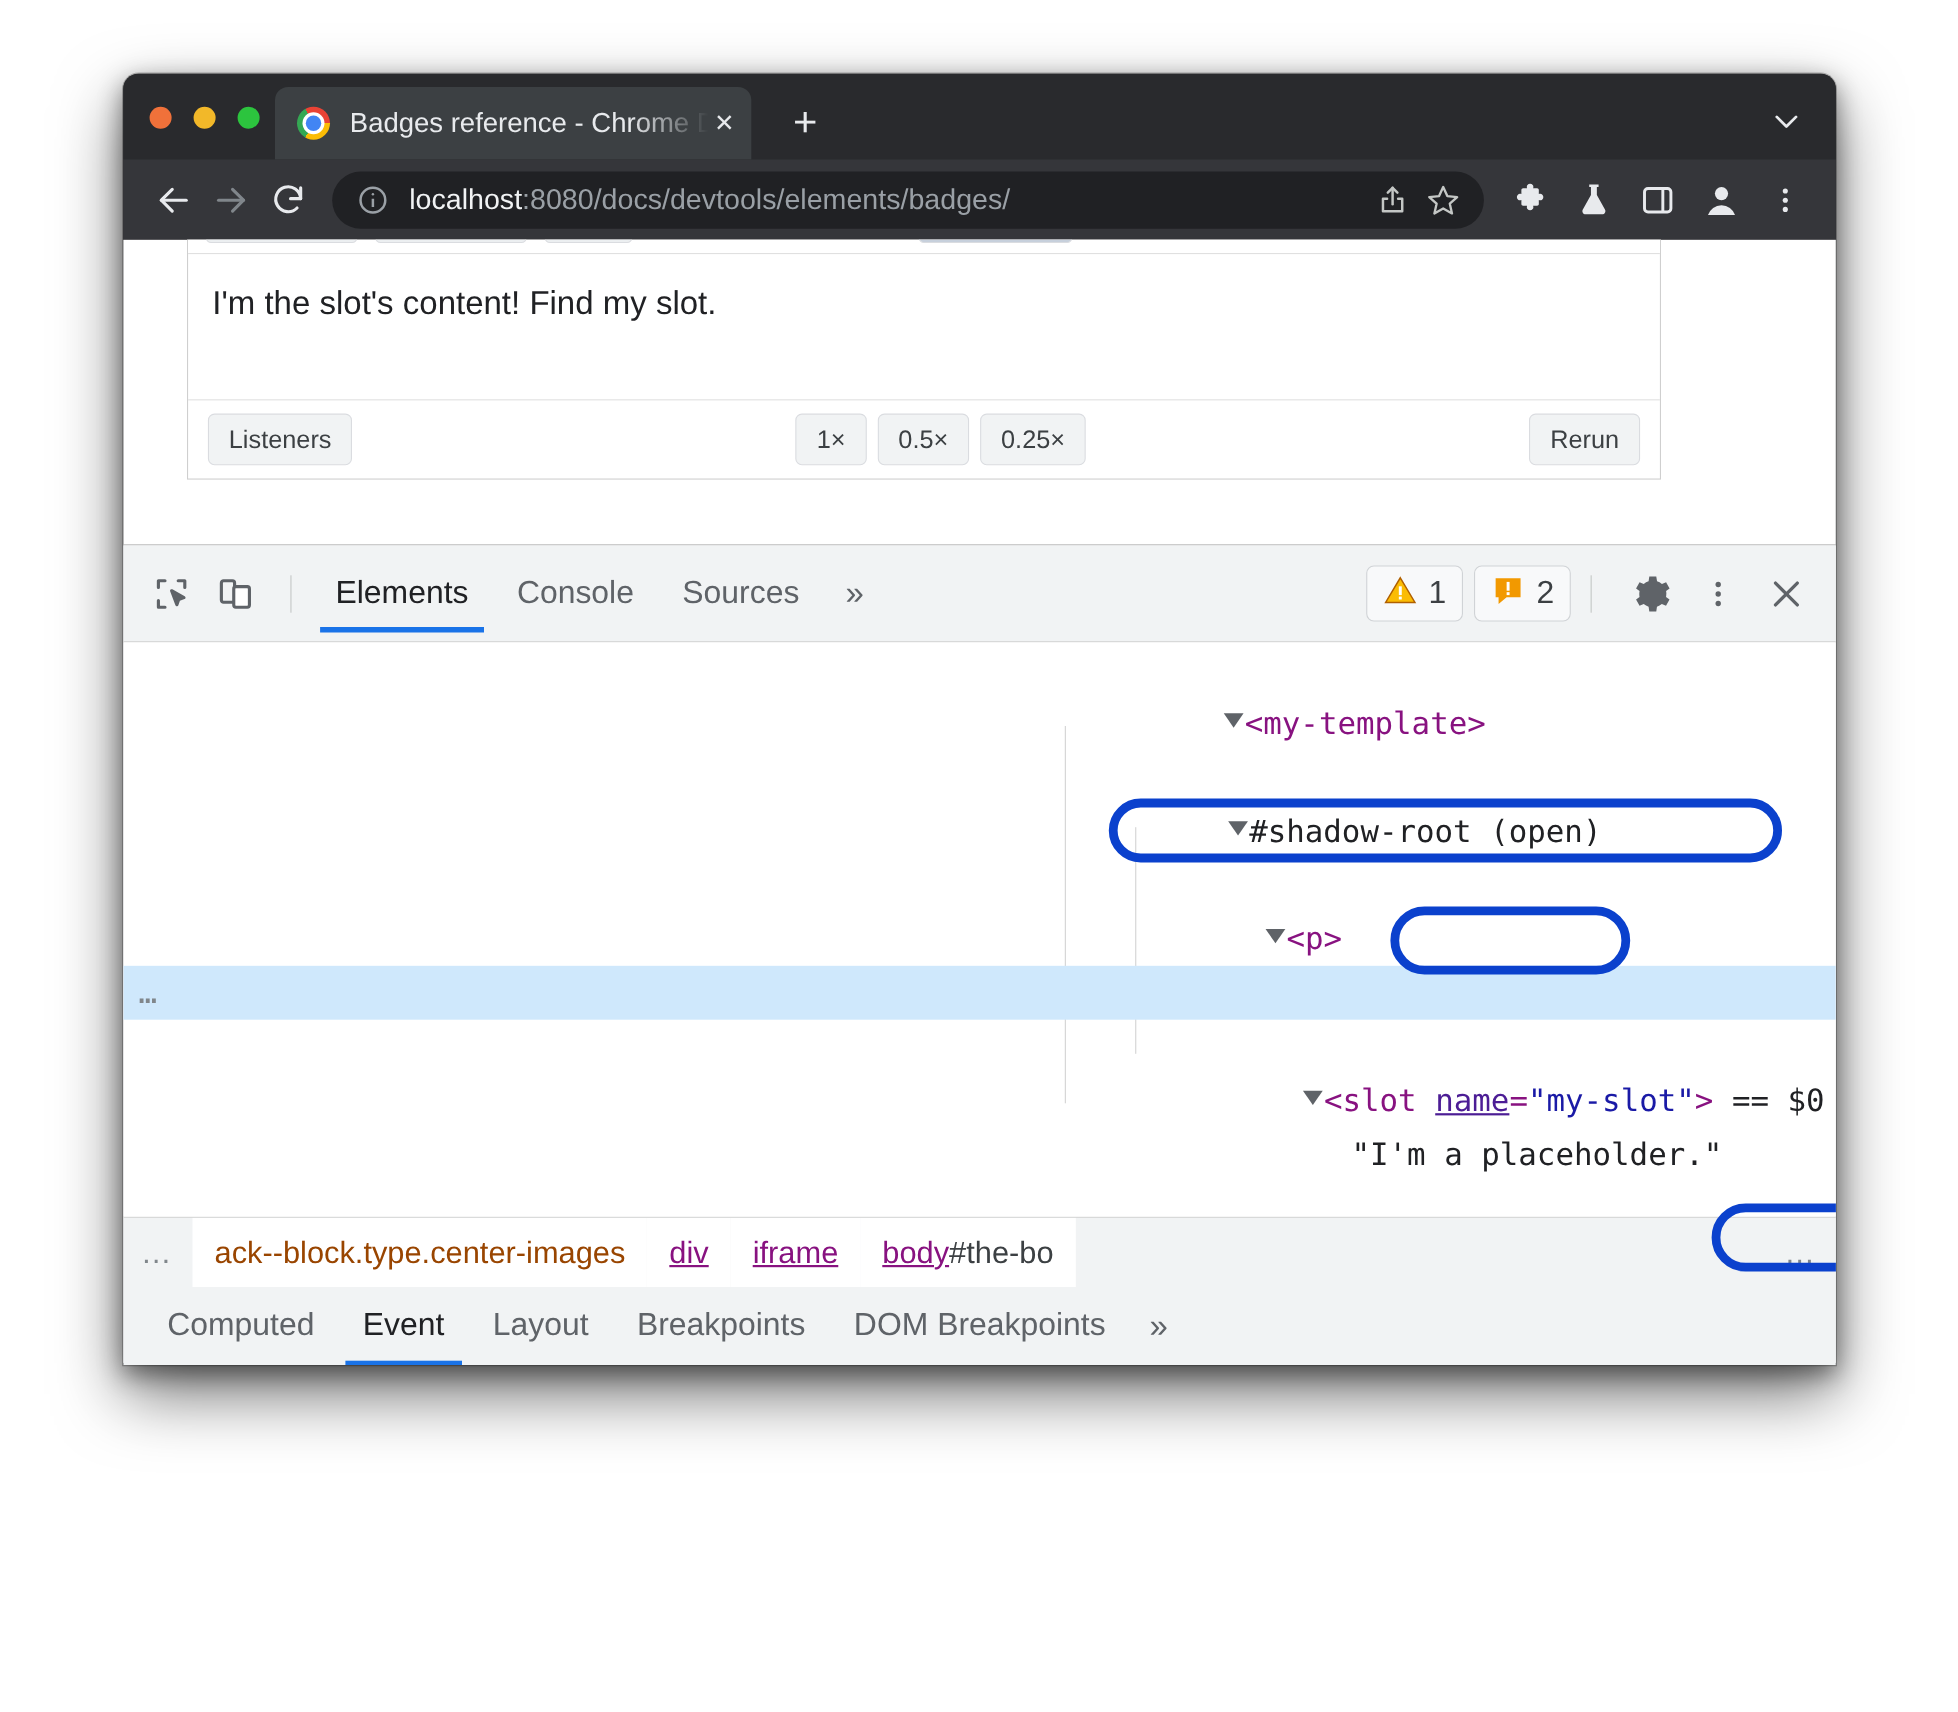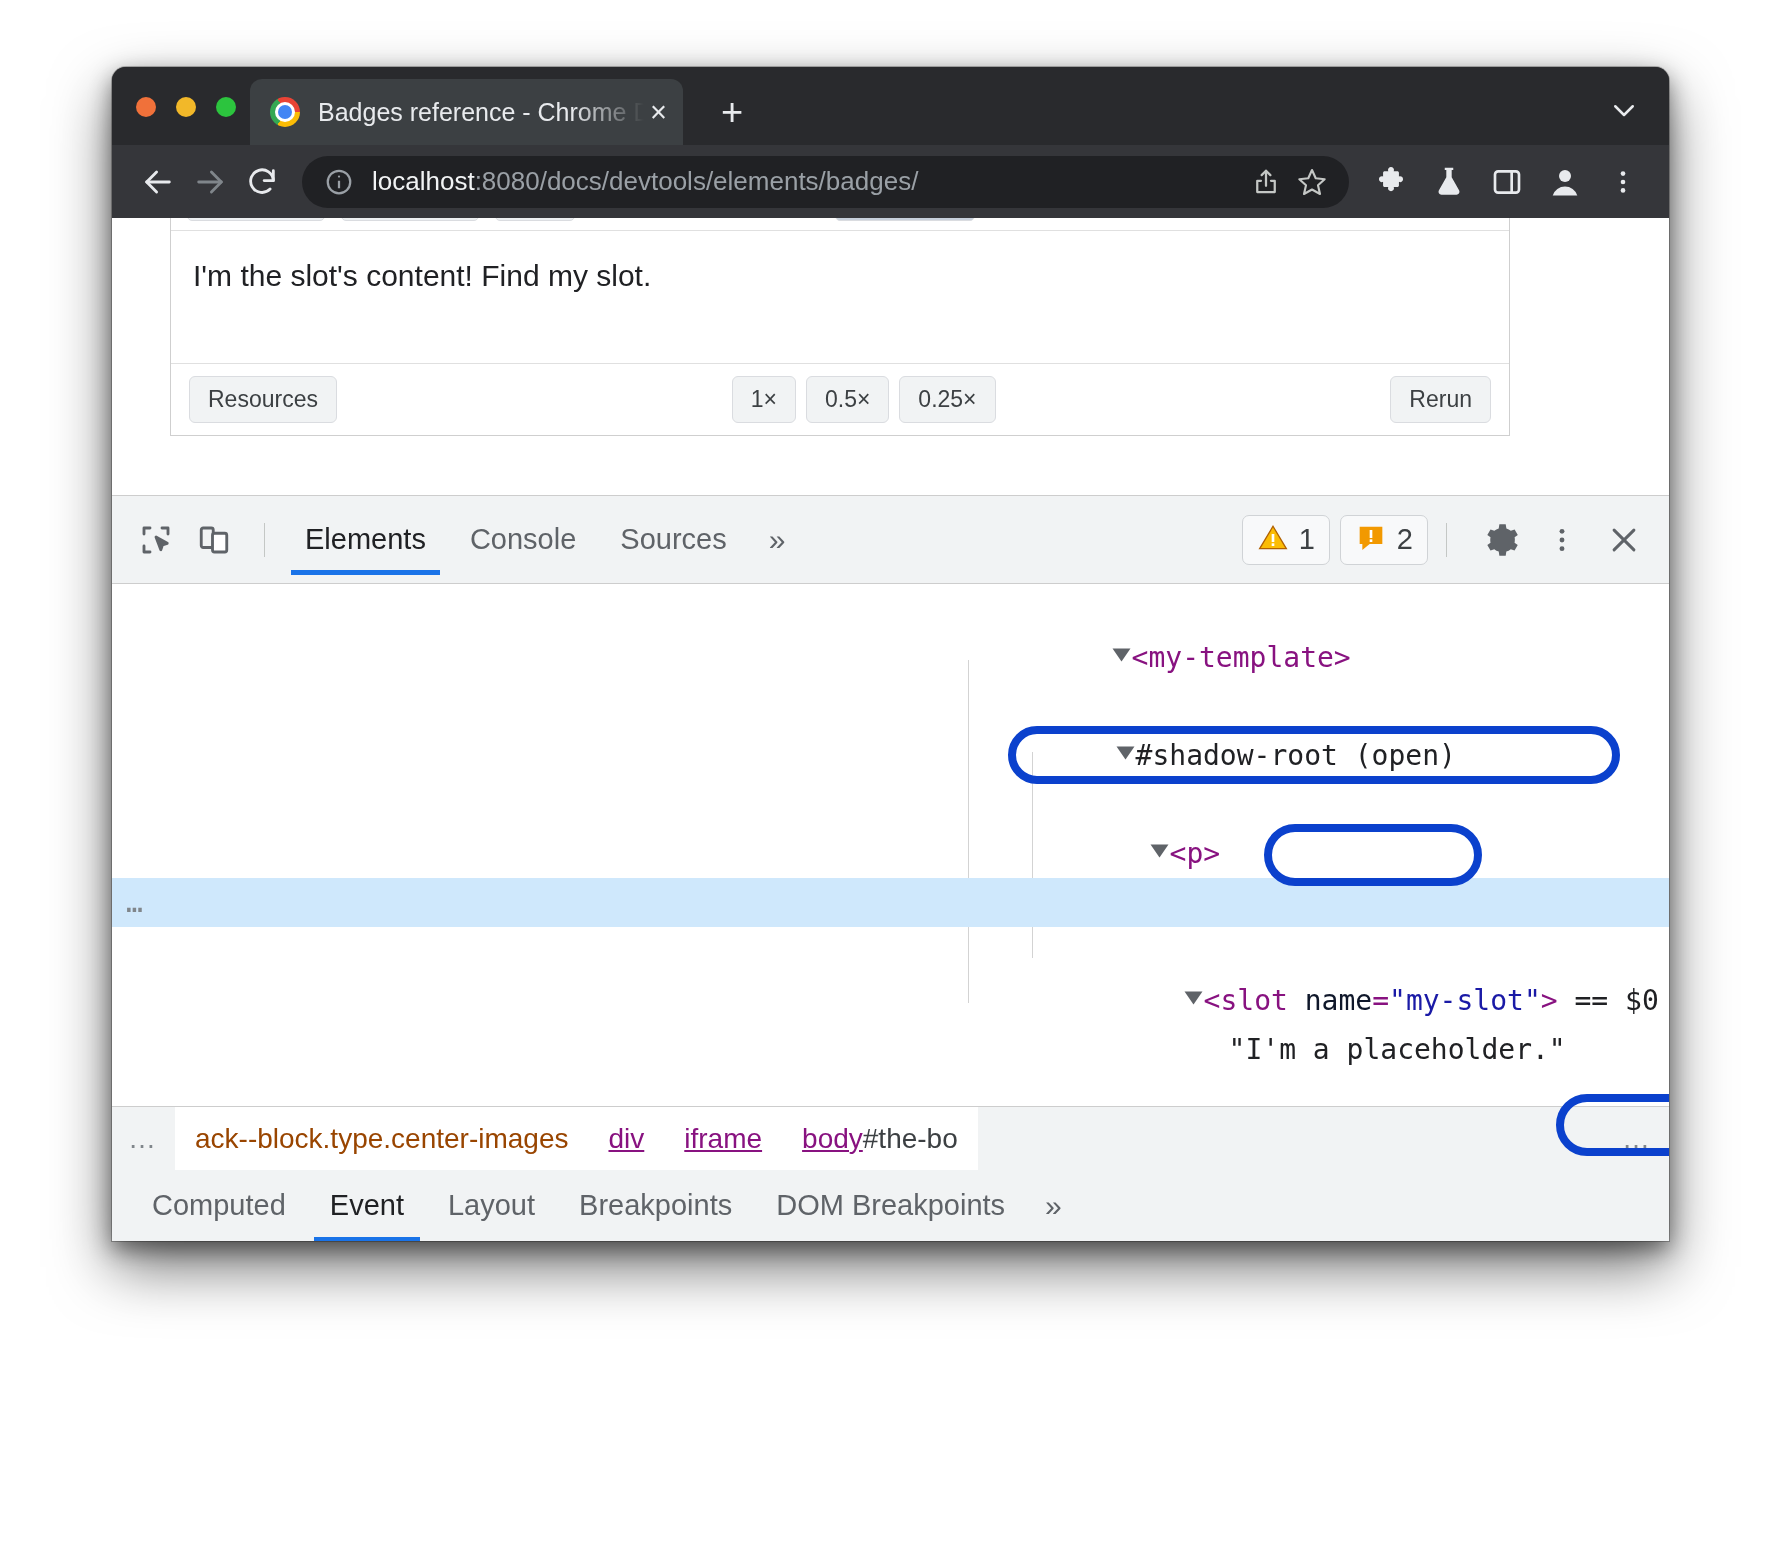--- a/index.html
+++ b/index.html
@@ -251,21 +251,21 @@
     height: 49px; line-height: 49px;
     white-space: pre;
     padding-left: 0;
   }
   .dom-row.sel { background: #cfe8fc; }
   .ellipsis-gutter {
     position: absolute; left: 14px; top: 0;
     color: #80868b; letter-spacing: 3px;
   }
   .tag   { color: #881280; }
-  .attr  { color: #0f172a; }
+  .attr  { color: #4c1d95; text-decoration: underline; }
   .val   { color: #1a1aa6; }
   .txt   { color: #202124; }
   .eq0   { color: #202124; }
   .tri {
     display: inline-block;
     width: 0; height: 0;
     border-left: 13px solid #5f6368;
     border-top: 9px solid transparent;
     border-bottom: 9px solid transparent;
     transform: rotate(90deg);
@@ -463,21 +463,21 @@
     <div class="viewport">
       <div class="demo-box">
         <div class="demo-strip">
           <div class="chip-sm" style="left:16px;  width:138px;"></div>
           <div class="chip-sm" style="left:170px; width:138px;"></div>
           <div class="chip-sm" style="left:324px; width:80px;"></div>
           <div class="chip-sm" style="left:664px; width:140px; background:#c7d0dc;"></div>
         </div>
         <div class="demo-text">I'm the slot's content! Find my slot.</div>
         <div class="demo-footer">
-          <button class="btn-flat">Resources</button>
+          <button class="btn-flat">Listeners</button>
           <div class="zoom-group">
             <button class="btn-flat">1×</button>
             <button class="btn-flat">0.5×</button>
             <button class="btn-flat">0.25×</button>
           </div>
           <button class="btn-flat">Rerun</button>
         </div>
       </div>
     </div>
 

